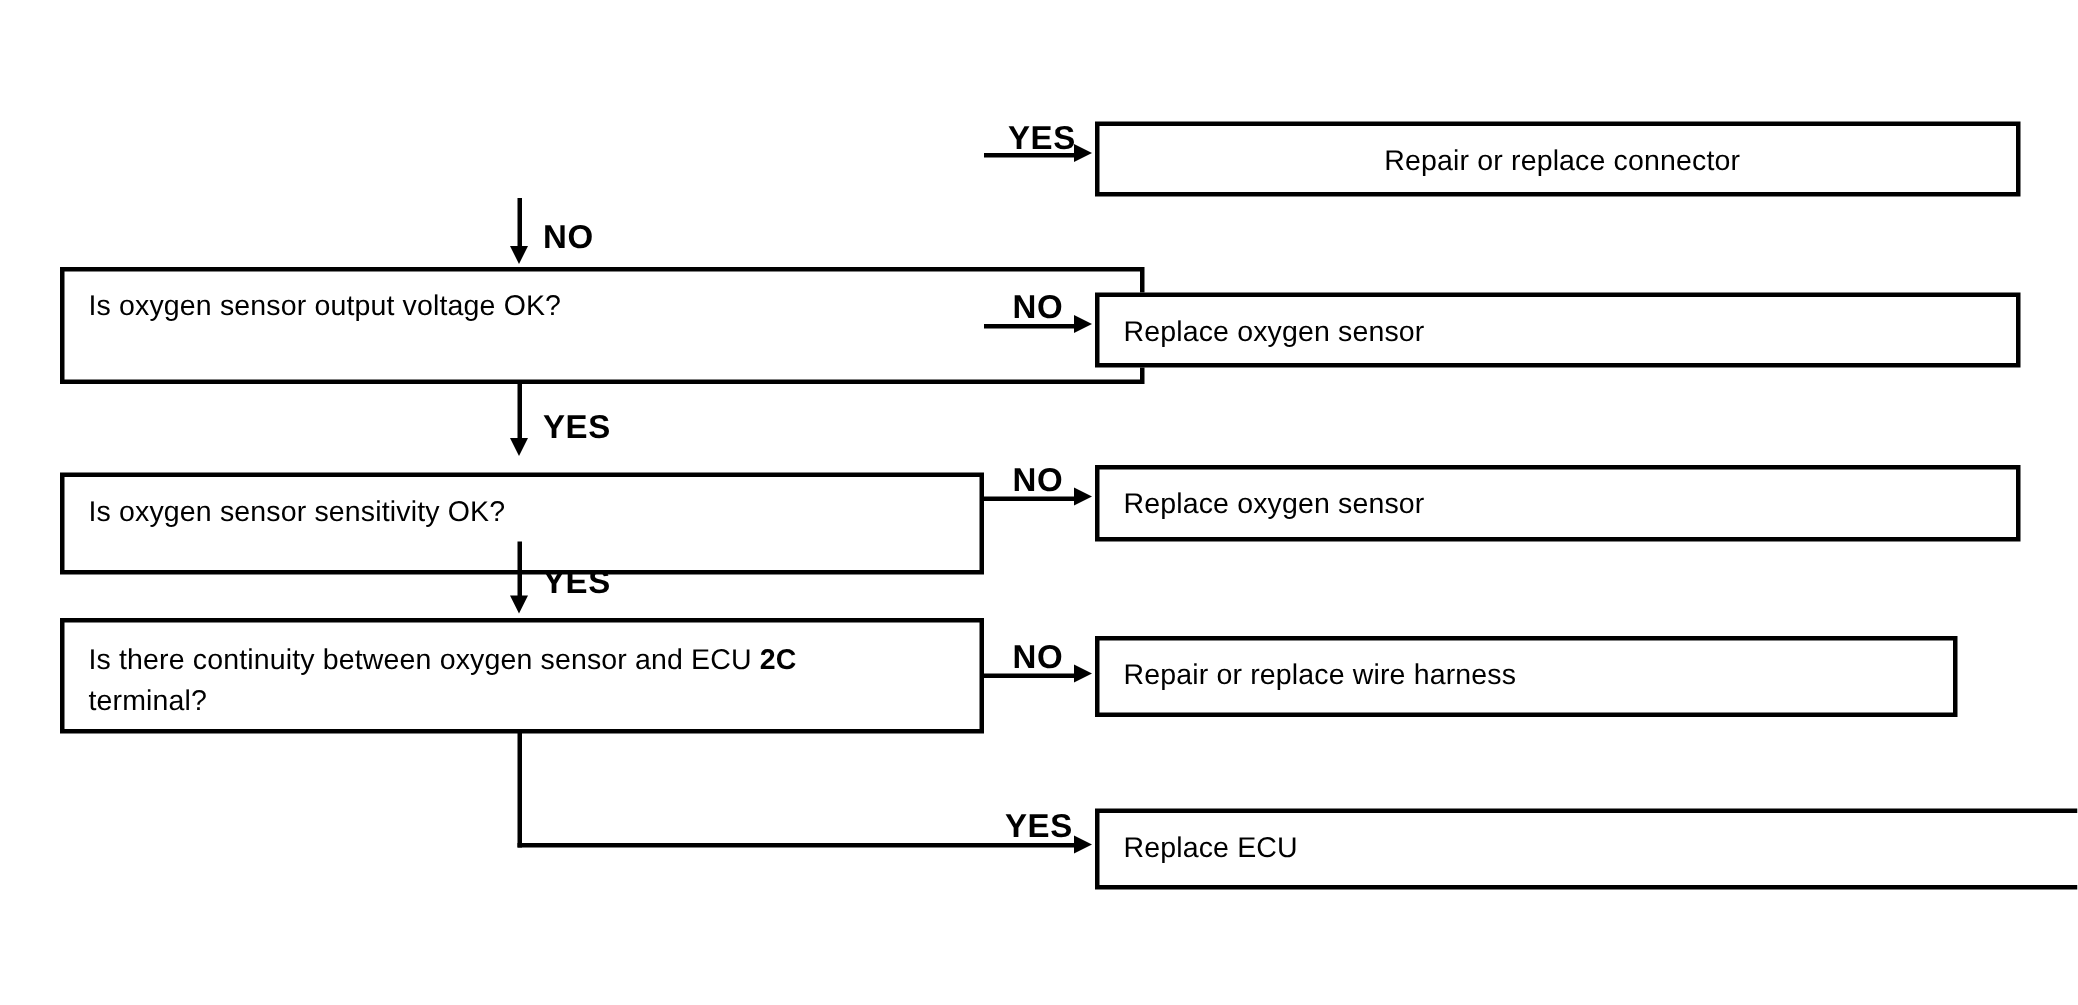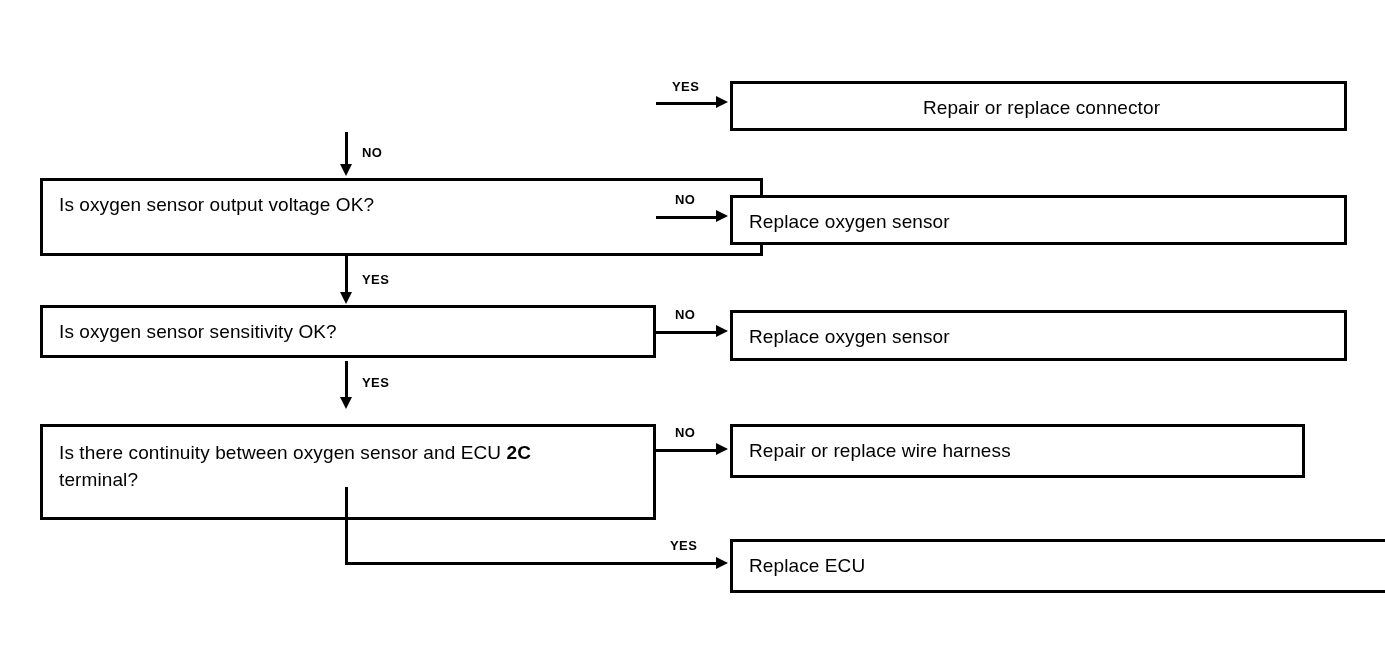--- a/index.html
+++ b/index.html
@@ -31,21 +31,21 @@
     color: #000000;
     letter-spacing: 0.1px;
     white-space: pre-line;
   }
   .box.q4 .label { top: 12px; }
   .box .label b {
     font-weight: bold;
   }
   .edge-label {
     position: absolute;
-    font-size: 13px;
+    font-size: 22px;
     font-weight: bold;
     color: #000000;
     letter-spacing: 0.4px;
   }
   .hline {
     position: absolute;
     height: 3px;
     background: #000000;
   }
   .vline {
@@ -97,37 +97,37 @@
   <div class="arrow-right" style="left:716px; top:210px;"></div>
 
   <div class="box a2" style="left:730px; top:195px; width:617px; height:50px;">
     <div class="label">Replace oxygen sensor</div>
   </div>
 
   <div class="vline" style="left:345px; top:256px; width:3px; height:38px;"></div>
   <div class="arrow-down" style="left:340px; top:292px;"></div>
   <div class="edge-label" style="left:362px; top:272px;">YES</div>
 
-  <div class="box q3" style="left:40px; top:305px; width:616px; height:53px;">
+  <div class="box q3" style="left:40px; top:315px; width:616px; height:68px;">
     <div class="label">Is oxygen sensor sensitivity OK?</div>
   </div>
 
   <div class="edge-label" style="left:675px; top:307px;">NO</div>
   <div class="hline" style="left:656px; top:331px; width:62px;"></div>
   <div class="arrow-right" style="left:716px; top:325px;"></div>
 
   <div class="box a3" style="left:730px; top:310px; width:617px; height:51px;">
     <div class="label">Replace oxygen sensor</div>
   </div>
 
   <div class="vline" style="left:345px; top:361px; width:3px; height:38px;"></div>
   <div class="arrow-down" style="left:340px; top:397px;"></div>
   <div class="edge-label" style="left:362px; top:375px;">YES</div>
 
-  <div class="box q4" style="left:40px; top:424px; width:616px; height:96px;">
+  <div class="box q4" style="left:40px; top:412px; width:616px; height:77px;">
     <div class="label"><span>Is there continuity between oxygen sensor and ECU </span><b>2C</b><span>
 terminal?</span></div>
   </div>
 
   <div class="edge-label" style="left:675px; top:425px;">NO</div>
   <div class="hline" style="left:656px; top:449px; width:62px;"></div>
   <div class="arrow-right" style="left:716px; top:443px;"></div>
 
   <div class="box a4" style="left:730px; top:424px; width:575px; height:54px;">
     <div class="label">Repair or replace wire harness</div>

